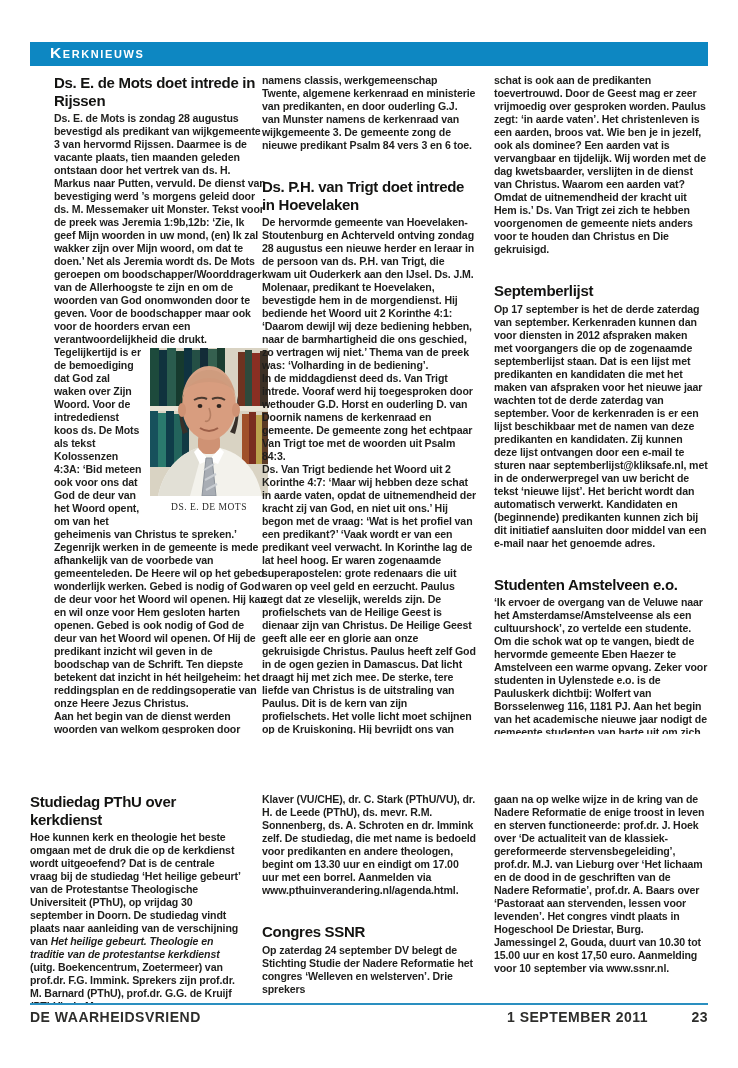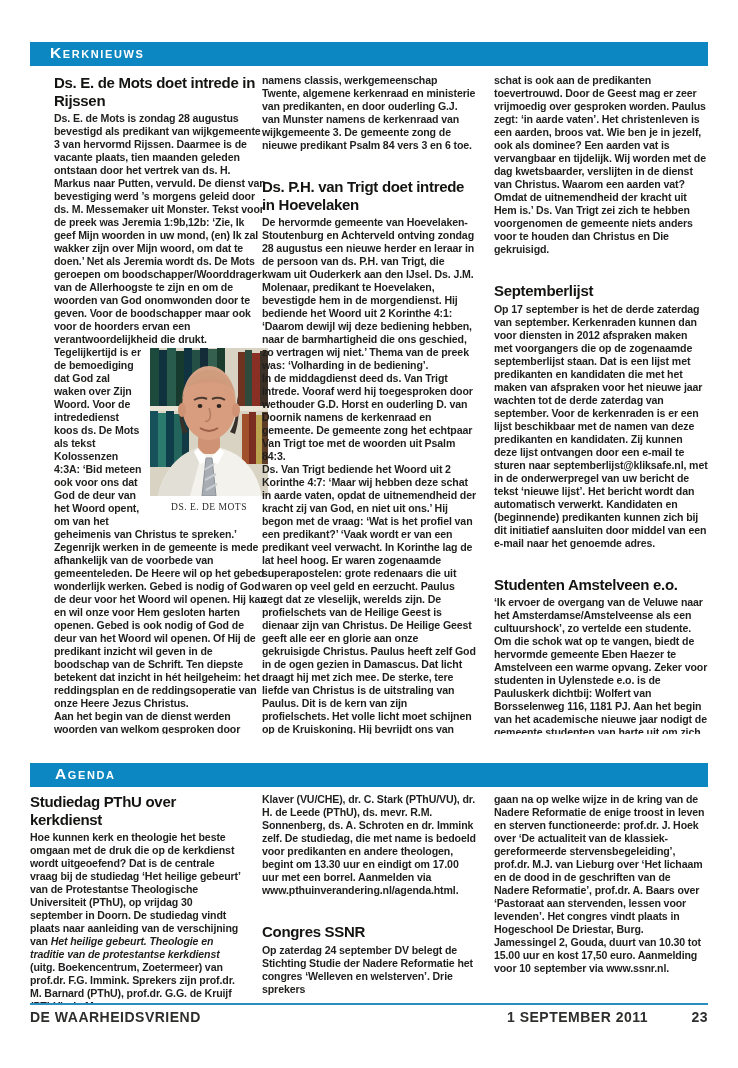--- a/index.html
+++ b/index.html
@@ -126,23 +126,20 @@
   </div>
 
   <div class="col" id="kn-col3">
     <p>schat is ook aan de predikanten toevertrouwd. Door de Geest mag er zeer vrijmoedig over gesproken worden. Paulus zegt: ‘in aarde vaten’. Het christenleven is een aarden, broos vat. Wie ben je in jezelf, ook als dominee? Een aarden vat is vervangbaar en tijdelijk. Wij worden met de dag kwetsbaarder, verslijten in de dienst van Christus. Waarom een aarden vat? Omdat de uitnemendheid der kracht uit Hem is.’ Ds. Van Trigt zei zich te hebben voorgenomen de gemeente niets anders voor te houden dan Christus en Die gekruisigd.</p>
     <h2 class="mt">Septemberlijst</h2>
     <p>Op 17 september is het de derde zaterdag van september. Kerkenraden kunnen dan voor diensten in 2012 afspraken maken met voorgangers die op de zogenaamde septemberlijst staan. Dat is een lijst met predikanten en kandidaten die met het maken van afspraken voor het nieuwe jaar wachten tot de derde zaterdag van september. Voor de kerkenraden is er een lijst beschikbaar met de namen van deze predikanten en kandidaten. Zij kunnen deze lijst ontvangen door een e-mail te sturen naar septemberlijst@kliksafe.nl, met in de onderwerpregel van uw bericht de tekst ‘nieuwe lijst’. Het bericht wordt dan automatisch verwerkt. Kandidaten en (beginnende) predikanten kunnen zich bij dit initiatief aansluiten door middel van een e-mail naar het genoemde adres.</p>
     <h2 class="mt">Studenten Amstelveen e.o.</h2>
     <p>‘Ik ervoer de overgang van de Veluwe naar het Amsterdamse/Amstelveense als een cultuurshock’, zo vertelde een studente. Om die schok wat op te vangen, biedt de hervormde gemeente Eben Haezer te Amstelveen een warme opvang. Zeker voor studenten in Uylenstede e.o. is de Pauluskerk dichtbij: Wolfert van Borsselenweg 116, 1181 PJ. Aan het begin van het academische nieuwe jaar nodigt de gemeente studenten van harte uit om zich bij de gemeente te voegen. Ze is dankbaar voor wat ze van een aantal studenten terug ontvangt. Meer info: ds. A. van Vuuren, tel. 020-6414912, avanvuuren77@tiscali.nl.</p>
   </div>
 
-  <div class="bar" id="bar-agenda">
-    <span class="bar-label">Agenda</span>
-  </div>
 
   <div class="col" id="ag-col1">
     <h2>Studiedag PThU over kerkdienst</h2>
     <p><span>Hoe kunnen kerk en theologie het beste omgaan met de druk die op de kerkdienst wordt uitgeoefend? Dat is de centrale vraag bij de studiedag ‘Het heilige gebeurt’ van de Protestantse Theologische Universiteit (PThU), op vrijdag 30 september in Doorn. De studiedag vindt plaats naar aanleiding van de verschijning van </span><span class="it">Het heilige gebeurt. Theologie en traditie van de protestantse kerkdienst</span><span> (uitg. Boekencentrum, Zoetermeer) van prof.dr. F.G. Immink. Sprekers zijn prof.dr. M. Barnard (PThU), prof.dr. G.G. de Kruijf (PThU), dr. M.</span></p>
   </div>
 
   <div class="col" id="ag-col2">
     <p>Klaver (VU/CHE), dr. C. Stark (PThU/VU), dr. H. de Leede (PThU), ds. mevr. R.M. Sonnenberg, ds. A. Schroten en dr. Immink zelf. De studiedag, die met name is bedoeld voor predikanten en andere theologen, begint om 13.30 uur en eindigt om 17.00 uur met een borrel. Aanmelden via www.pthuinverandering.nl/agenda.html.</p>
     <h2 class="mt">Congres SSNR</h2>
     <p>Op zaterdag 24 september DV belegt de Stichting Studie der Nadere Reformatie het congres ‘Welleven en welsterven’. Drie sprekers</p>

